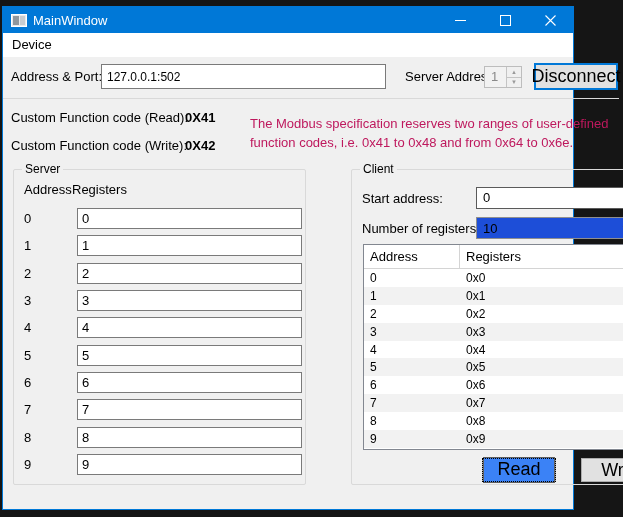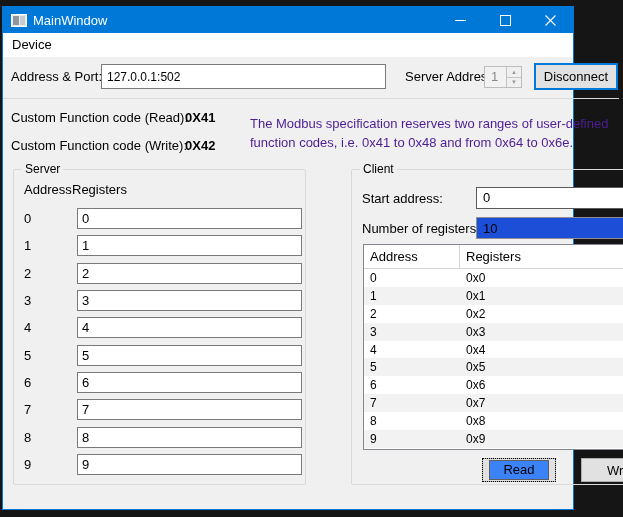--- a/index.html
+++ b/index.html
@@ -30,31 +30,31 @@
   
   .addr-input { position:absolute; left:98px; top:7px; width:285px; height:25px;
                 border:1px solid #7a7a7a; background:#fff; font-size:12px; padding:0 5px; }
   .spinbox { position:absolute; display:flex; border:1px solid #bdbdbd; background:#f2f2f2; }
   .spin-disabled { left:481px; top:9px; width:38px; height:22px; }
   .spin-val { flex:1; font-size:13px; color:#8a8a8a; padding:2px 0 0 6px; }
   .spin-btns { width:15px; display:flex; flex-direction:column; border-left:1px solid #c4c4c4; }
   .spin-btn { flex:1; display:flex; align-items:center; justify-content:center;
               font-size:6px; color:#9a9a9a; background:#f0f0f0; }
   .spin-btn.up { border-bottom:1px solid #c4c4c4; }
-  .btn { background:#e1e1e1; border:1px solid #adadad; font-size:13px; color:#000;
+  .btn { background:#e1e1e1; border:1px solid #adadad; font-size:18px; color:#000;
          display:flex; align-items:center; justify-content:center; cursor:default; }
   .disconnect-btn { position:absolute; left:531px; top:6px; width:84px; height:27px;
                     border:1px solid #0078d7; box-shadow:inset 0 0 0 1px #0078d7; }
   .separator { position:absolute; left:0; top:41px; width:616px; height:0;
                border-top:1px solid #d9d9d9; }
 
   
   .fc-code { font-weight:bold; }
   .note { position:absolute; left:247px; top:57px; width:360px; font-size:13px;
-          color:#4c1d95; line-height:19px; }
+          color:#be185d; line-height:19px; }
 
   
   .groupbox { position:absolute; top:112px; height:316px; border:1px solid #d9d9d9;
               border-radius:2px; }
   .gb-server { left:10px; width:293px; }
   .gb-client { left:316px; width:295px;margin-left:32px; }
   .gb-title { position:absolute; top:-8px; left:8px; background:#f0f0f0; padding:0 3px;
               font-size:12px; color:#000; }
   .glbl { position:absolute; font-size:13px; color:#000; }
 

